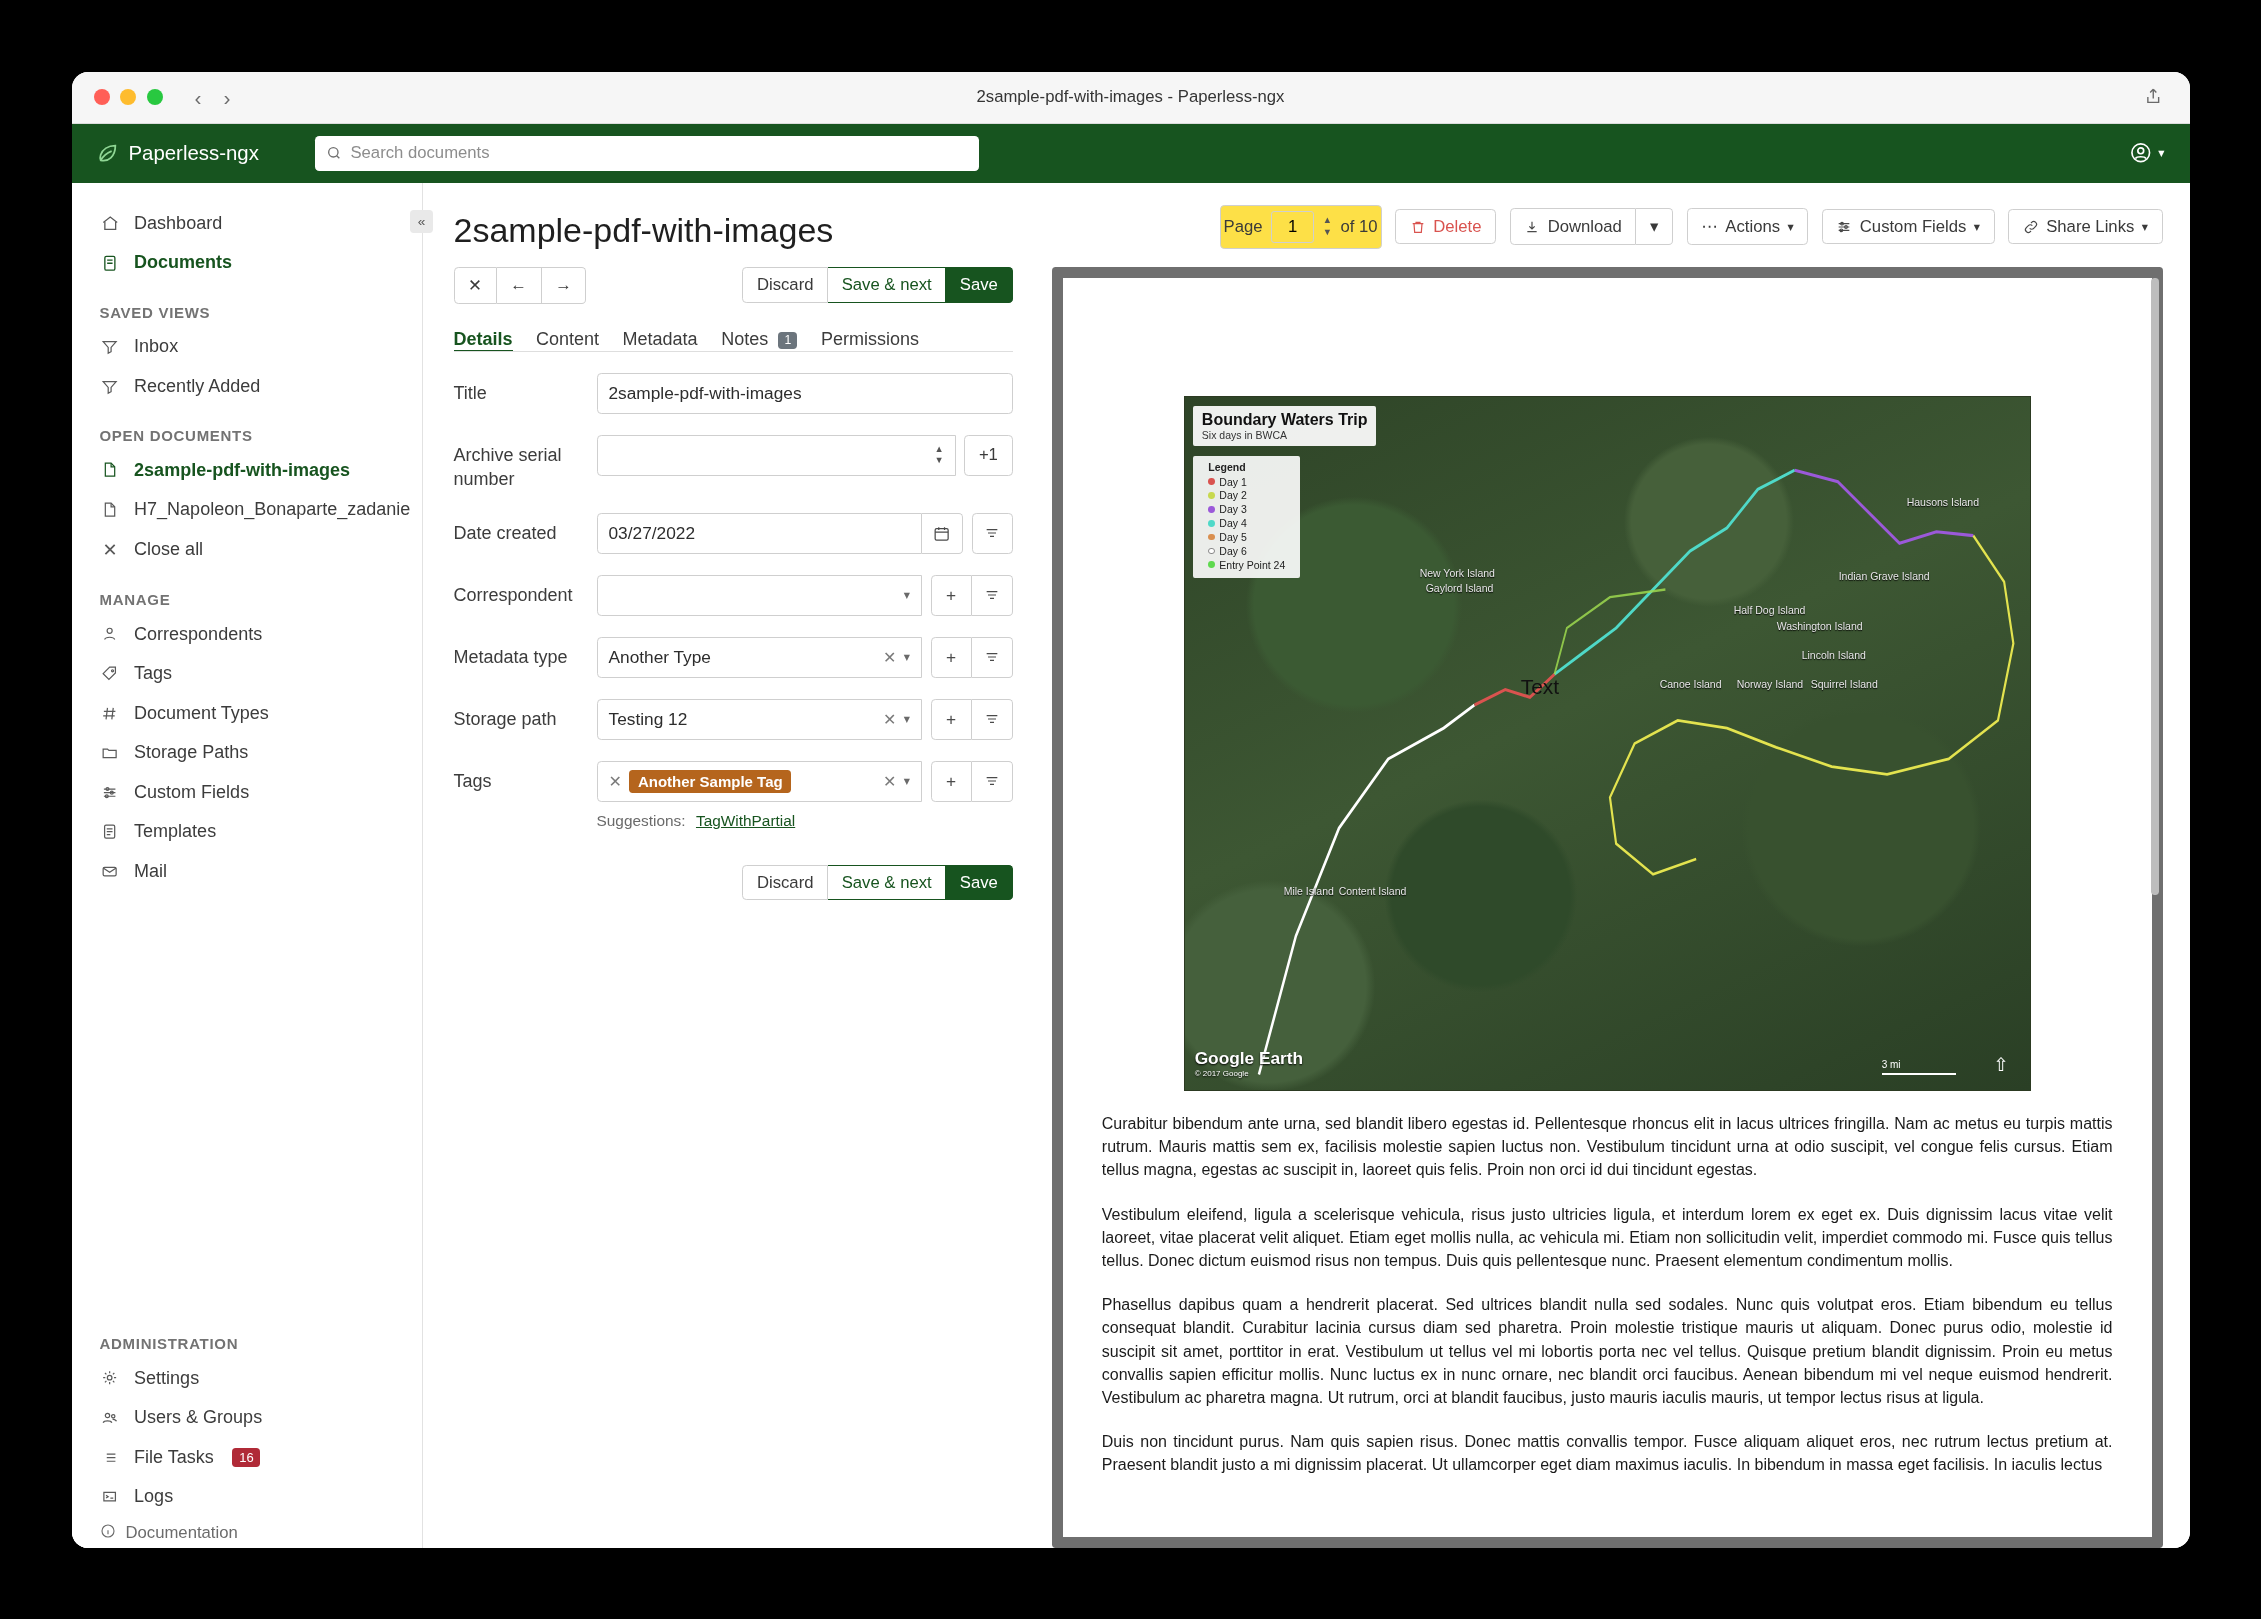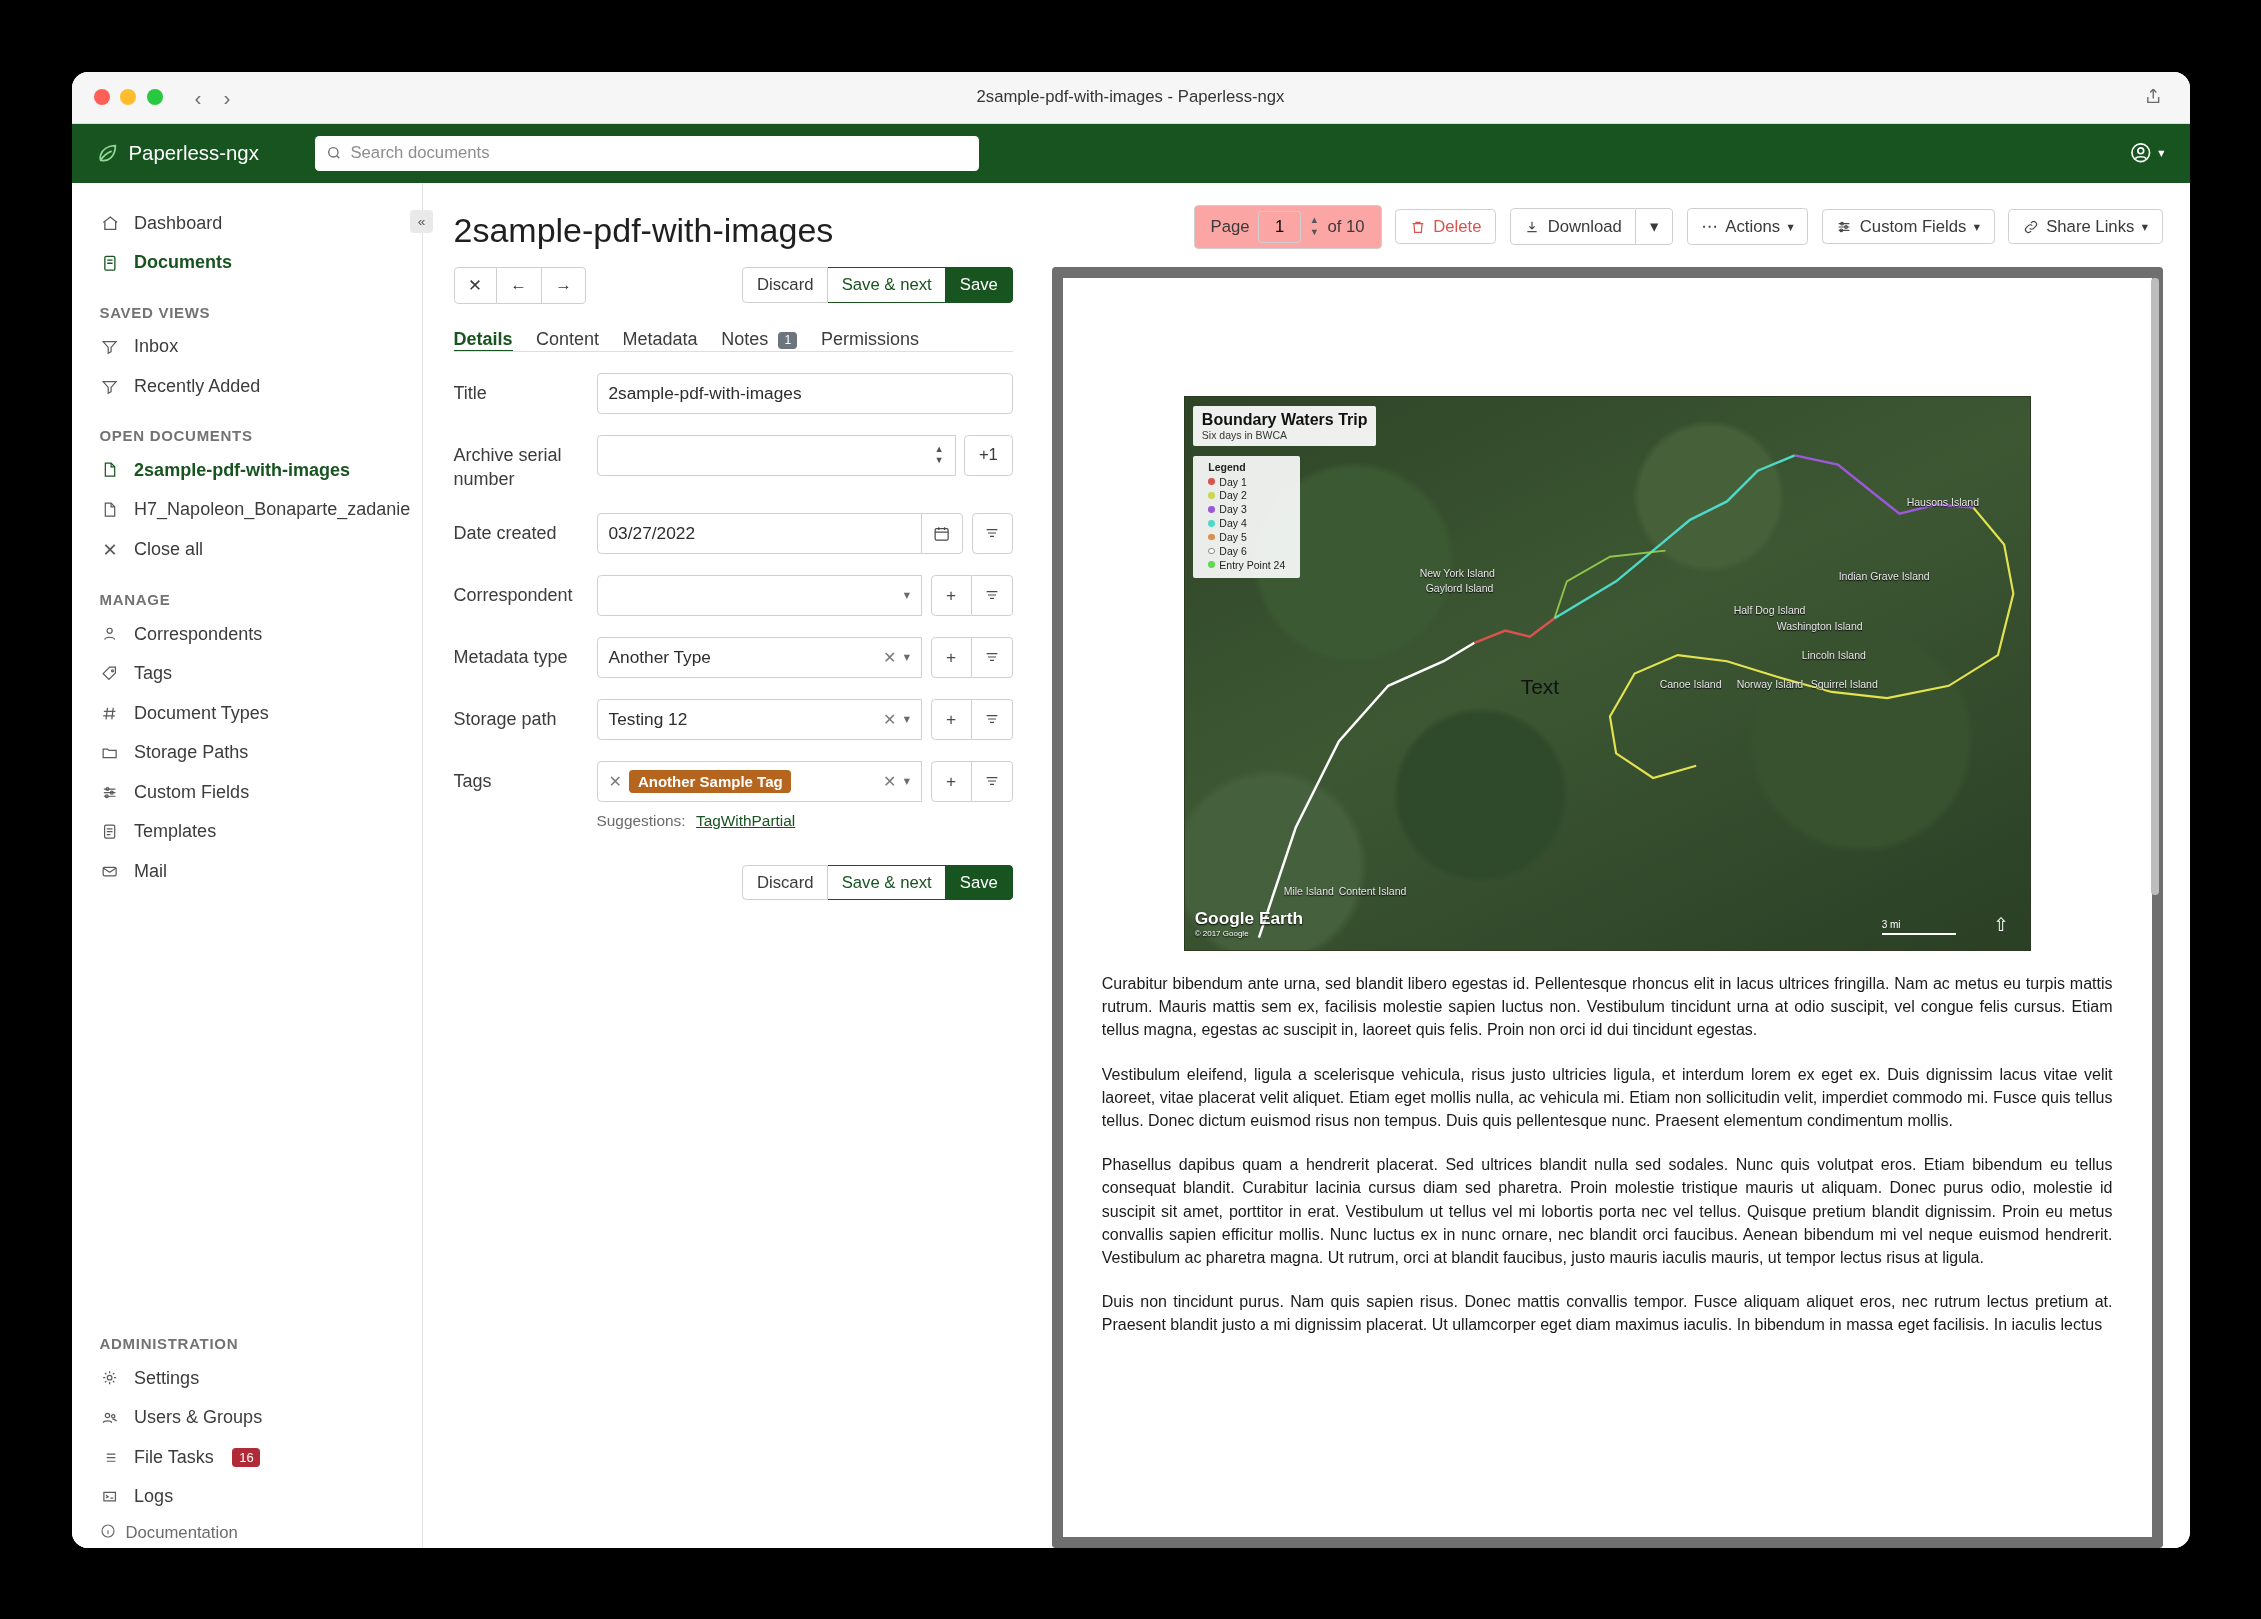--- a/index.html
+++ b/index.html
@@ -149,40 +149,40 @@
   .clear-x { color: #7a7a7a; font-size: 16px; margin-right: 7.4px; }
   .caret { color: #6a6a6a; font-size: 12.3px; margin-left: auto; }
   .suggest { font-size: 15.4px; color: #6a6a6a; margin: 10px 0 0 143px; }
   .suggest a { color: #17541f; text-decoration: underline; margin-left: 6.2px; }
   .bottom-btns { display: flex; justify-content: flex-end; margin-top: 35px; }
   
   .preview { flex: 1; display: flex; flex-direction: column; min-width: 0; padding: 22px 27px 0 12.3px; }
   .ptoolbar { display: flex; align-items: center; gap: 13.6px; }
   .page-ctl {
     display: flex; align-items: center; gap: 8.6px;
-    border: 0.6px solid #cfcfcf; border-radius: 4.3px; padding: 5px 16px; background: #fca5a5;
+    border: 0.6px solid #cfcfcf; border-radius: 4.3px; padding: 5px 3px; background: #fde047;
   }
   .page-ctl .lbl { font-size: 16.7px; color: #3a3a3a; }
   .page-num {
     width: 43px; height: 32px; border: 0.6px solid #cfcfcf; border-radius: 3.1px;
     display: flex; align-items: center; justify-content: center; font-size: 16.7px;
   }
   .stepper { display: flex; flex-direction: column; font-size: 9.3px; color: #555; line-height: 1; gap: 2.5px; }
   .btn-danger { color: #d9534f; border-color: #cfcfcf; }
   .viewer {
     margin-top: 18.5px; flex: 1;
     background: #6f6f6f; border-radius: 3.7px;
     padding: 11px; overflow: hidden; position: relative;
   }
   .page {
     background: #fff; height: 100%; overflow: hidden;
     padding: 25px 39px;
   }
   .map {
-    width: 847px; height: 555px; margin: 93px auto 0 auto;
+    width: 847px; height: 695px; margin: 93px auto 0 auto;
     position: relative; border: 0.6px solid #2c3a22;
     background:
       radial-gradient(circle at 20% 30%, #3b5a33 0 12%, transparent 13%),
       radial-gradient(circle at 62% 18%, #46603a 0 10%, transparent 11%),
       radial-gradient(circle at 80% 62%, #38512f 0 14%, transparent 15%),
       radial-gradient(circle at 35% 72%, #2f4a2a 0 12%, transparent 13%),
       radial-gradient(circle at 10% 85%, #45603c 0 10%, transparent 11%),
       linear-gradient(155deg, #2e4427 0%, #3d5733 45%, #2a3f25 100%);
   }
   .map .title-card {

